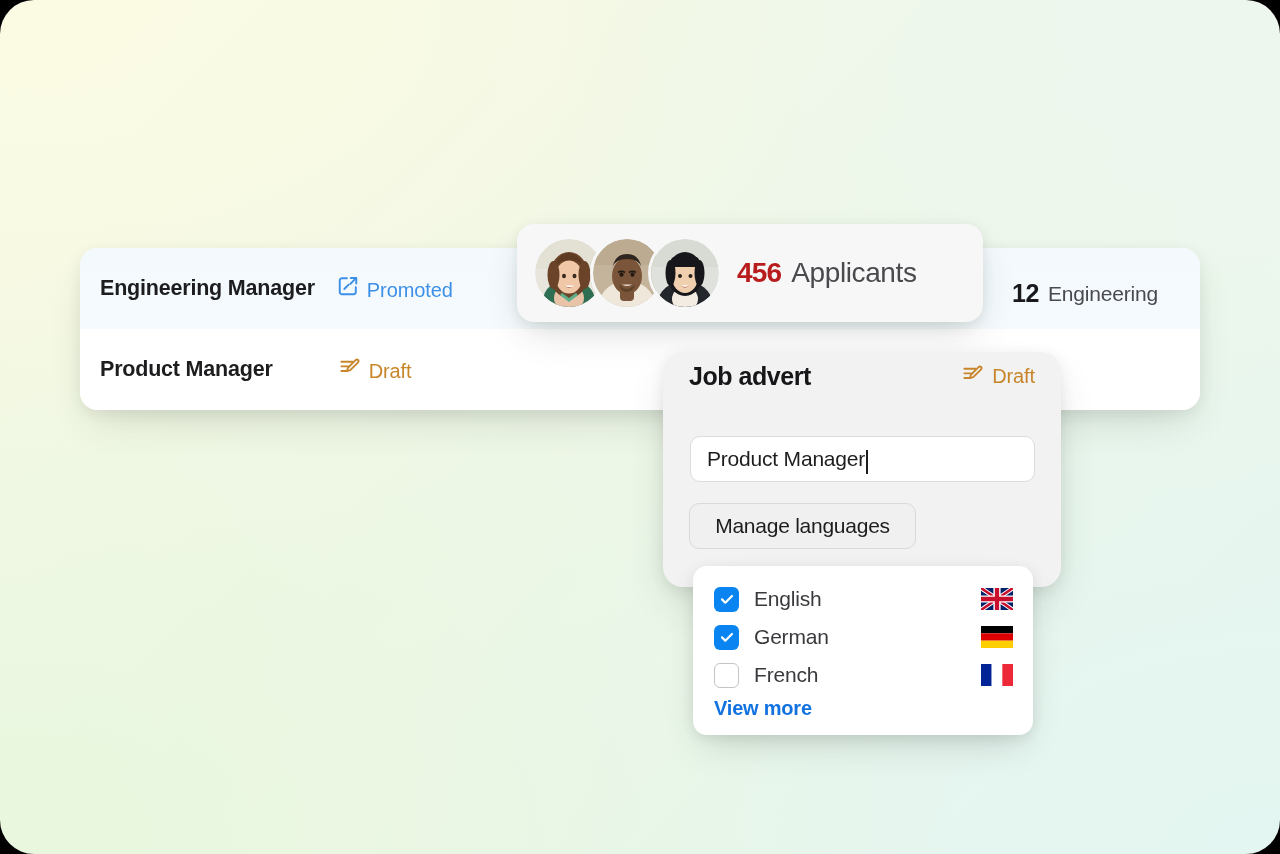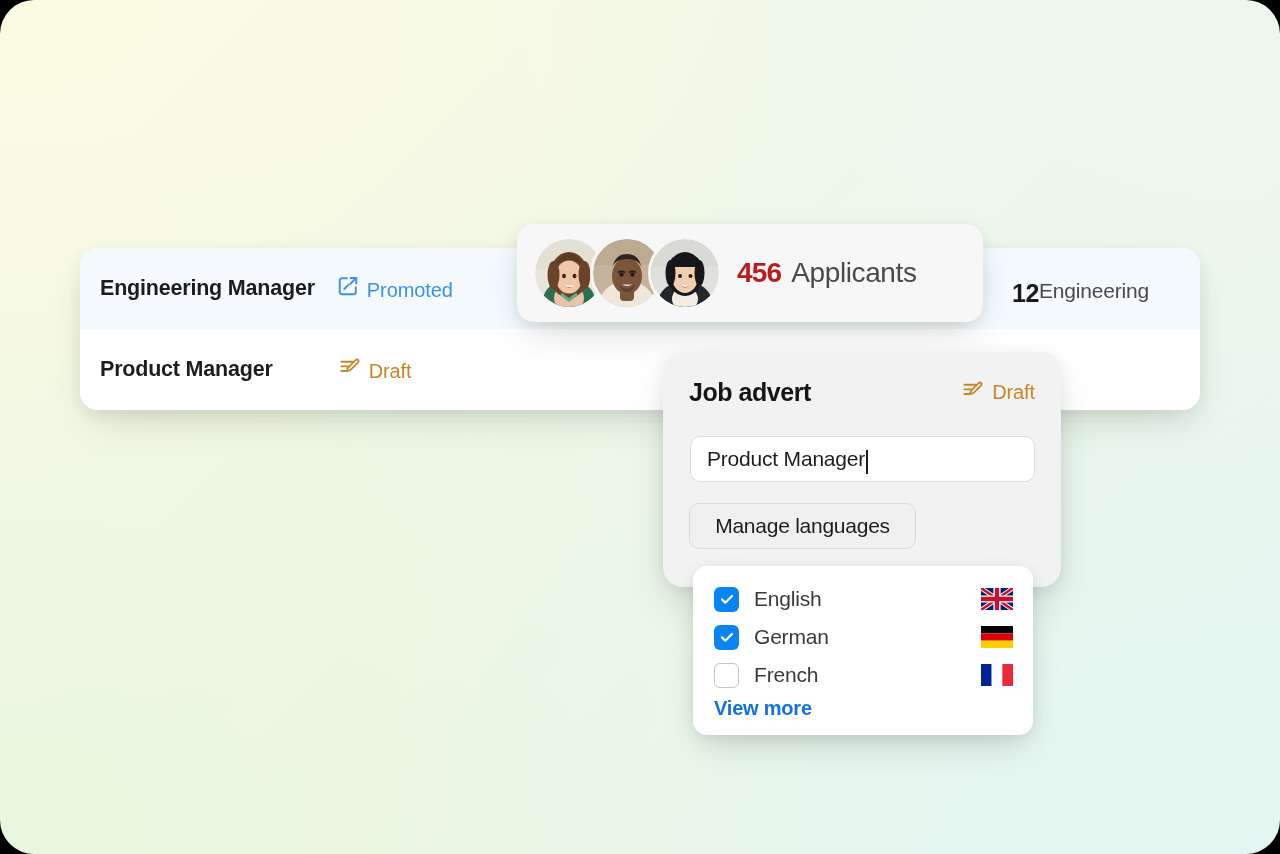--- a/index.html
+++ b/index.html
@@ -97,21 +97,21 @@
     font-size:28px; font-weight:700; color:#b91c1c; letter-spacing:-.8px;
   }
   #applicants-label {
     font-size:28px; font-weight:400; color:#4a4a4e; letter-spacing:-.4px;text-align:right;
   }
 
   
   #interviewing {
     position:absolute;
     left:1012px; top:279px;
-    display:flex; align-items:flex-start; gap:0;
+    display:flex; align-items:center; gap:9px;
     white-space:nowrap;
     z-index:3;
   }
   #interviewing-count {
     font-size:25px; font-weight:700; color:#19191b; letter-spacing:-.4px;
   }
   #interviewing-label {
     font-size:21px; font-weight:400; color:#4a4a4e; letter-spacing:-.2px;
   }
 
@@ -119,21 +119,21 @@
   #advert-panel {
     position:absolute;
     left:663px; top:352px;
     width:398px; height:235px;
     background:#f2f2f3;
     border-radius:20px;
     box-shadow:0 20px 44px -12px rgba(55,65,55,.24), 0 4px 14px rgba(55,65,55,.10);
     z-index:6;
   }
   #advert-head {
-    position:absolute; left:26px; right:26px; top:26px;
+    position:absolute; left:26px; right:26px; top:10px;
     display:flex; align-items:center; justify-content:space-between;
   }
   #advert-title {
     font-size:25px; font-weight:700; color:#161618; letter-spacing:-.45px;
   }
   #advert-draft {
     display:flex; align-items:center; gap:8px;
     font-size:20px; font-weight:500; color:#c8862a; letter-spacing:-.1px;
   }
 

